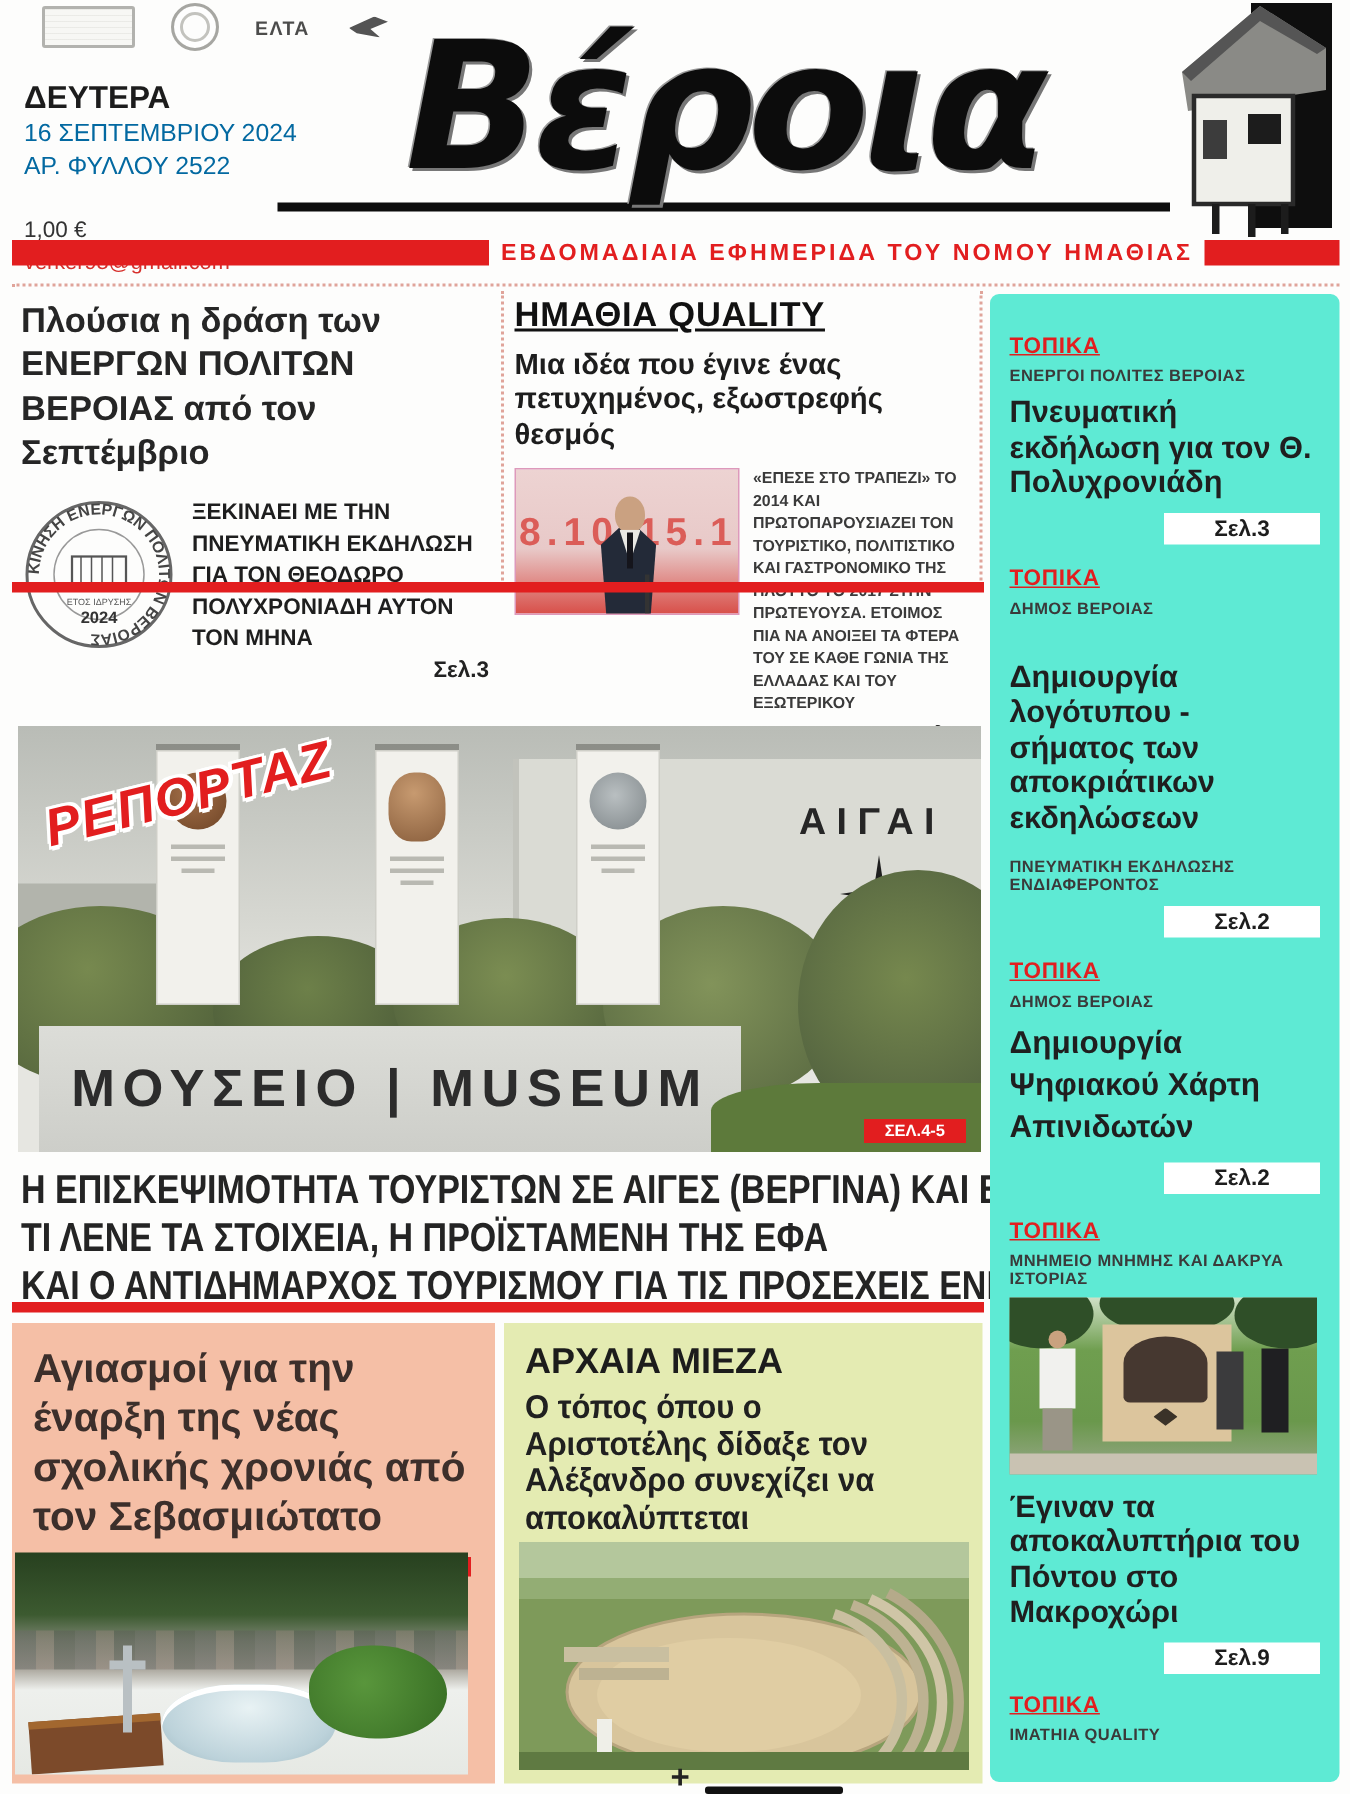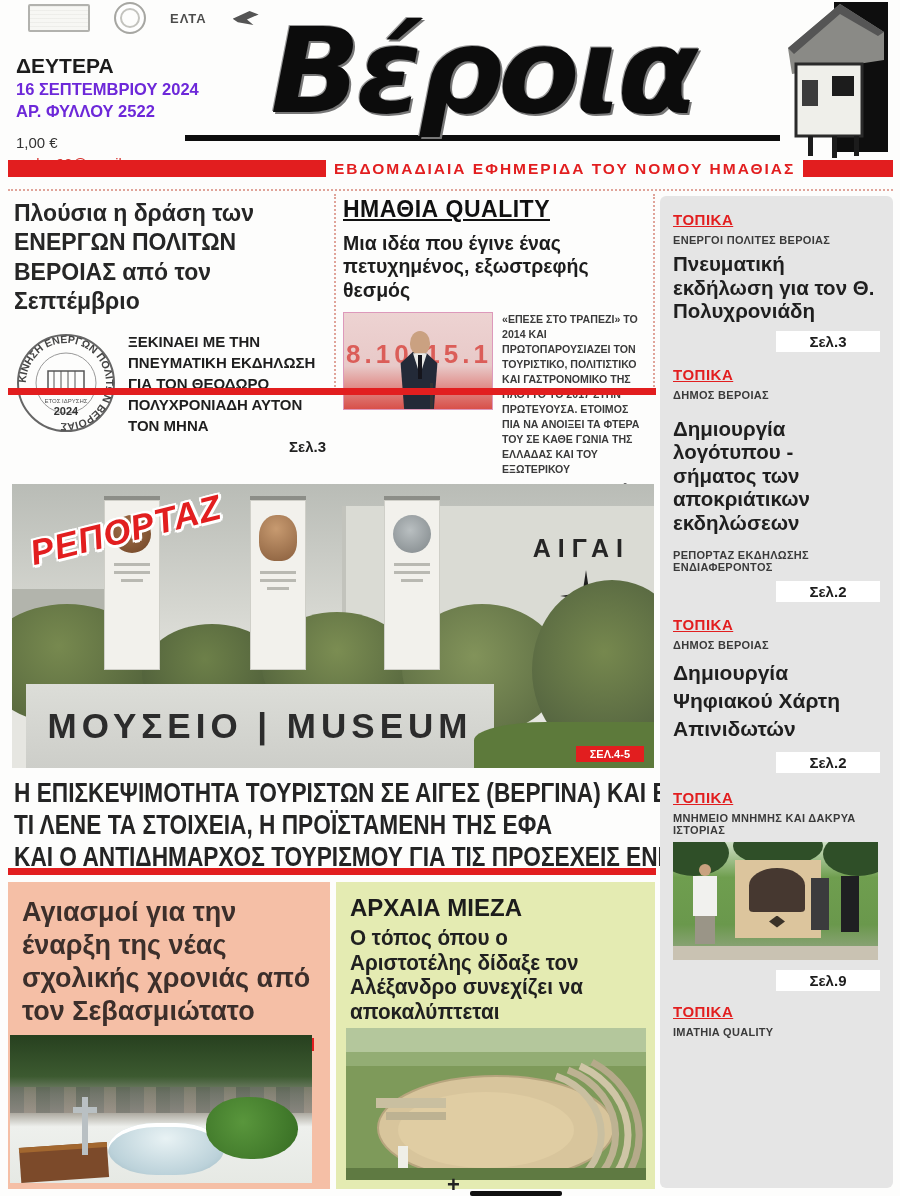--- a/index.html
+++ b/index.html
@@ -11,22 +11,22 @@
   .stamp-rect{width:58px;height:24px;border:2px solid #9a9a94;border-radius:2px;background:
     repeating-linear-gradient(0deg,#f5f5f2,#f5f5f2 3px,#dcdcd6 4px);}
   .postmark-circle{width:28px;height:28px;border:2px solid #8a8a84;border-radius:50%;
     box-shadow:inset 0 0 0 4px #fff,inset 0 0 0 6px #b0b0aa;}
   .elta{font-weight:bold;font-size:13px;color:#111;letter-spacing:1px;}
   .elta-swoosh{display:inline-block;width:26px;height:14px;background:#1c1c1c;
     clip-path:polygon(0 55%,65% 0,100% 25%,55% 60%,80% 100%,20% 80%);margin-left:2px;}
 
   .dateline{position:absolute;left:16px;top:52px;line-height:1.3;}
   .dateline .day{font-weight:bold;font-size:21px;color:#1c1c1c;}
-  .dateline .date,.dateline .issue{font-weight:bold;font-size:16.5px;color:#6d28d9;}
-  .dateline .price{font-size:15px;color:#333;margin-top:11px;}
+  .dateline .date,.dateline .issue{font-weight:normal;font-size:16.5px;color:#0369a1;}
+  .dateline .price{font-size:15px;color:#333;margin-top:22px;}
   .dateline .email{font-size:14.5px;color:#d6302c;margin-top:2px;}
 
   .title-wrap{position:absolute;left:185px;top:8px;width:595px;text-align:center;
     border-bottom:6px solid #0d0d0d;padding-bottom:0;}
   .paper-title{font-family:"DejaVu Sans",sans-serif;font-style:italic;font-weight:900;
     font-size:118px;line-height:1.08;color:#0c0c0c;letter-spacing:-4px;
     text-shadow:2px 2px 0 #777,-1px -1px 0 #999;}
 
   .house{position:absolute;left:788px;top:2px;}
 
@@ -120,22 +120,22 @@
   .box-bm{position:absolute;left:336px;top:882px;width:319px;height:307px;background:#e4ebb2;}
   .box-bm .k{margin:12px 14px 4px;font-size:24px;font-weight:900;color:#1c1c1c;}
   .box-bm h2{margin:2px 14px 4px;font-size:22px;line-height:1.12;color:#202020;font-weight:bold;
     transform:scaleX(.94);transform-origin:left;}
   .bm-tagrow{text-align:right;margin:0 22px;}
   .box-bm .sub{margin:4px 14px 8px;font-size:15px;font-weight:bold;color:#242424;line-height:1.2;
     transform:scaleX(.96);transform-origin:left;}
   .photo-theater{position:absolute;left:346px;top:1028px;width:300px;height:152px;overflow:hidden;}
 
   
-  .sidebar{position:absolute;left:660px;top:196px;width:233px;height:992px;background:#e5e5e5;
-    border-radius:6px;padding:13px 13px;box-sizing:border-box;}
+  .sidebar{position:absolute;left:660px;top:196px;width:233px;height:992px;background:#5eead4;
+    border-radius:6px;padding:24px 13px;box-sizing:border-box;}
   .topika{color:#e21e1f;font-weight:bold;font-size:15px;letter-spacing:.5px;text-decoration:underline;
     margin:2px 0 6px;}
   .sb-kicker{font-weight:bold;font-size:11px;color:#3a3a3a;letter-spacing:.3px;margin-bottom:6px;}
   .sb-title{font-weight:bold;font-size:20.5px;line-height:1.15;color:#1f1f1f;}
   .pagebox{background:#fff;font-weight:bold;font-size:15px;color:#1d1d1d;text-align:center;
     width:92px;padding:2px 6px;margin:8px 0 6px auto;}
   .defib-row{display:flex;gap:9px;align-items:flex-start;}
   .defib-poster{flex:none;width:104px;height:142px;background:#fdf7f2;box-shadow:0 1px 3px #0002;
     text-align:center;padding-top:8px;box-sizing:border-box;}
   .dp-small{font-size:6.5px;color:#8a8a84;font-weight:bold;}
@@ -354,22 +354,22 @@
     <div style="margin-bottom:14px;">
       <div class="topika">ΤΟΠΙΚΑ</div>
       <div class="sb-kicker">ΕΝΕΡΓΟΙ ΠΟΛΙΤΕΣ ΒΕΡΟΙΑΣ</div>
       <div class="sb-title" style="margin-top:0;">Πνευματική  εκδήλωση για τον Θ. Πολυχρονιάδη</div>
       <div class="pagebox">Σελ.3</div>
     </div>
 
     <div style="margin-bottom:14px;">
       <div class="topika">ΤΟΠΙΚΑ</div>
       <div class="sb-kicker">ΔΗΜΟΣ ΒΕΡΟΙΑΣ</div>
-      <div class="sb-title" style="margin-top:16px;">Δημιουργία λογότυπου - σήματος των αποκριάτικων εκδηλώσεων</div>
-      <div class="sb-kicker" style="margin-top:14px;">ΡΕΠΟΡΤΑΖ ΕΚΔΗΛΩΣΗΣ ΕΝΔΙΑΦΕΡΟΝΤΟΣ</div>
+      <div class="sb-title" style="margin-top:28px;">Δημιουργία λογότυπου - σήματος των αποκριάτικων εκδηλώσεων</div>
+      <div class="sb-kicker" style="margin-top:14px;">ΠΝΕΥΜΑΤΙΚΗ ΕΚΔΗΛΩΣΗΣ ΕΝΔΙΑΦΕΡΟΝΤΟΣ</div>
       <div class="pagebox">Σελ.2</div>
     </div>
 
     <div style="margin-bottom:16px;">
       <div class="topika">ΤΟΠΙΚΑ</div>
       <div class="sb-kicker">ΔΗΜΟΣ ΒΕΡΟΙΑΣ</div>
       <div class="defib-row" style="margin-top:8px;">
         <div class="defib-title">Δημιουργία Ψηφιακού Χάρτη Απινιδωτών</div>
       </div>
       <div class="pagebox">Σελ.2</div>
@@ -384,20 +384,21 @@
         <div class="mon-tree" style="left:60px;top:-16px;width:90px;height:40px;"></div>
         <div class="monument">
           <div class="mon-plaque"></div>
           <div class="mon-emblem"></div>
         </div>
         <div class="mon-man"></div>
         <div class="mon-p2"></div>
         <div class="mon-p3"></div>
         <div class="mon-base"></div>
       </div>
+      <div class="sb-title">Έγιναν τα αποκαλυπτήρια του Πόντου στο Μακροχώρι</div>
       <div class="pagebox">Σελ.9</div>
     </div>
 
     <div style="margin-bottom:12px;">
       <div class="topika">ΤΟΠΙΚΑ</div>
       <div class="sb-kicker">IMATHIA QUALITY</div>
 
     </div>
 
   </div>

